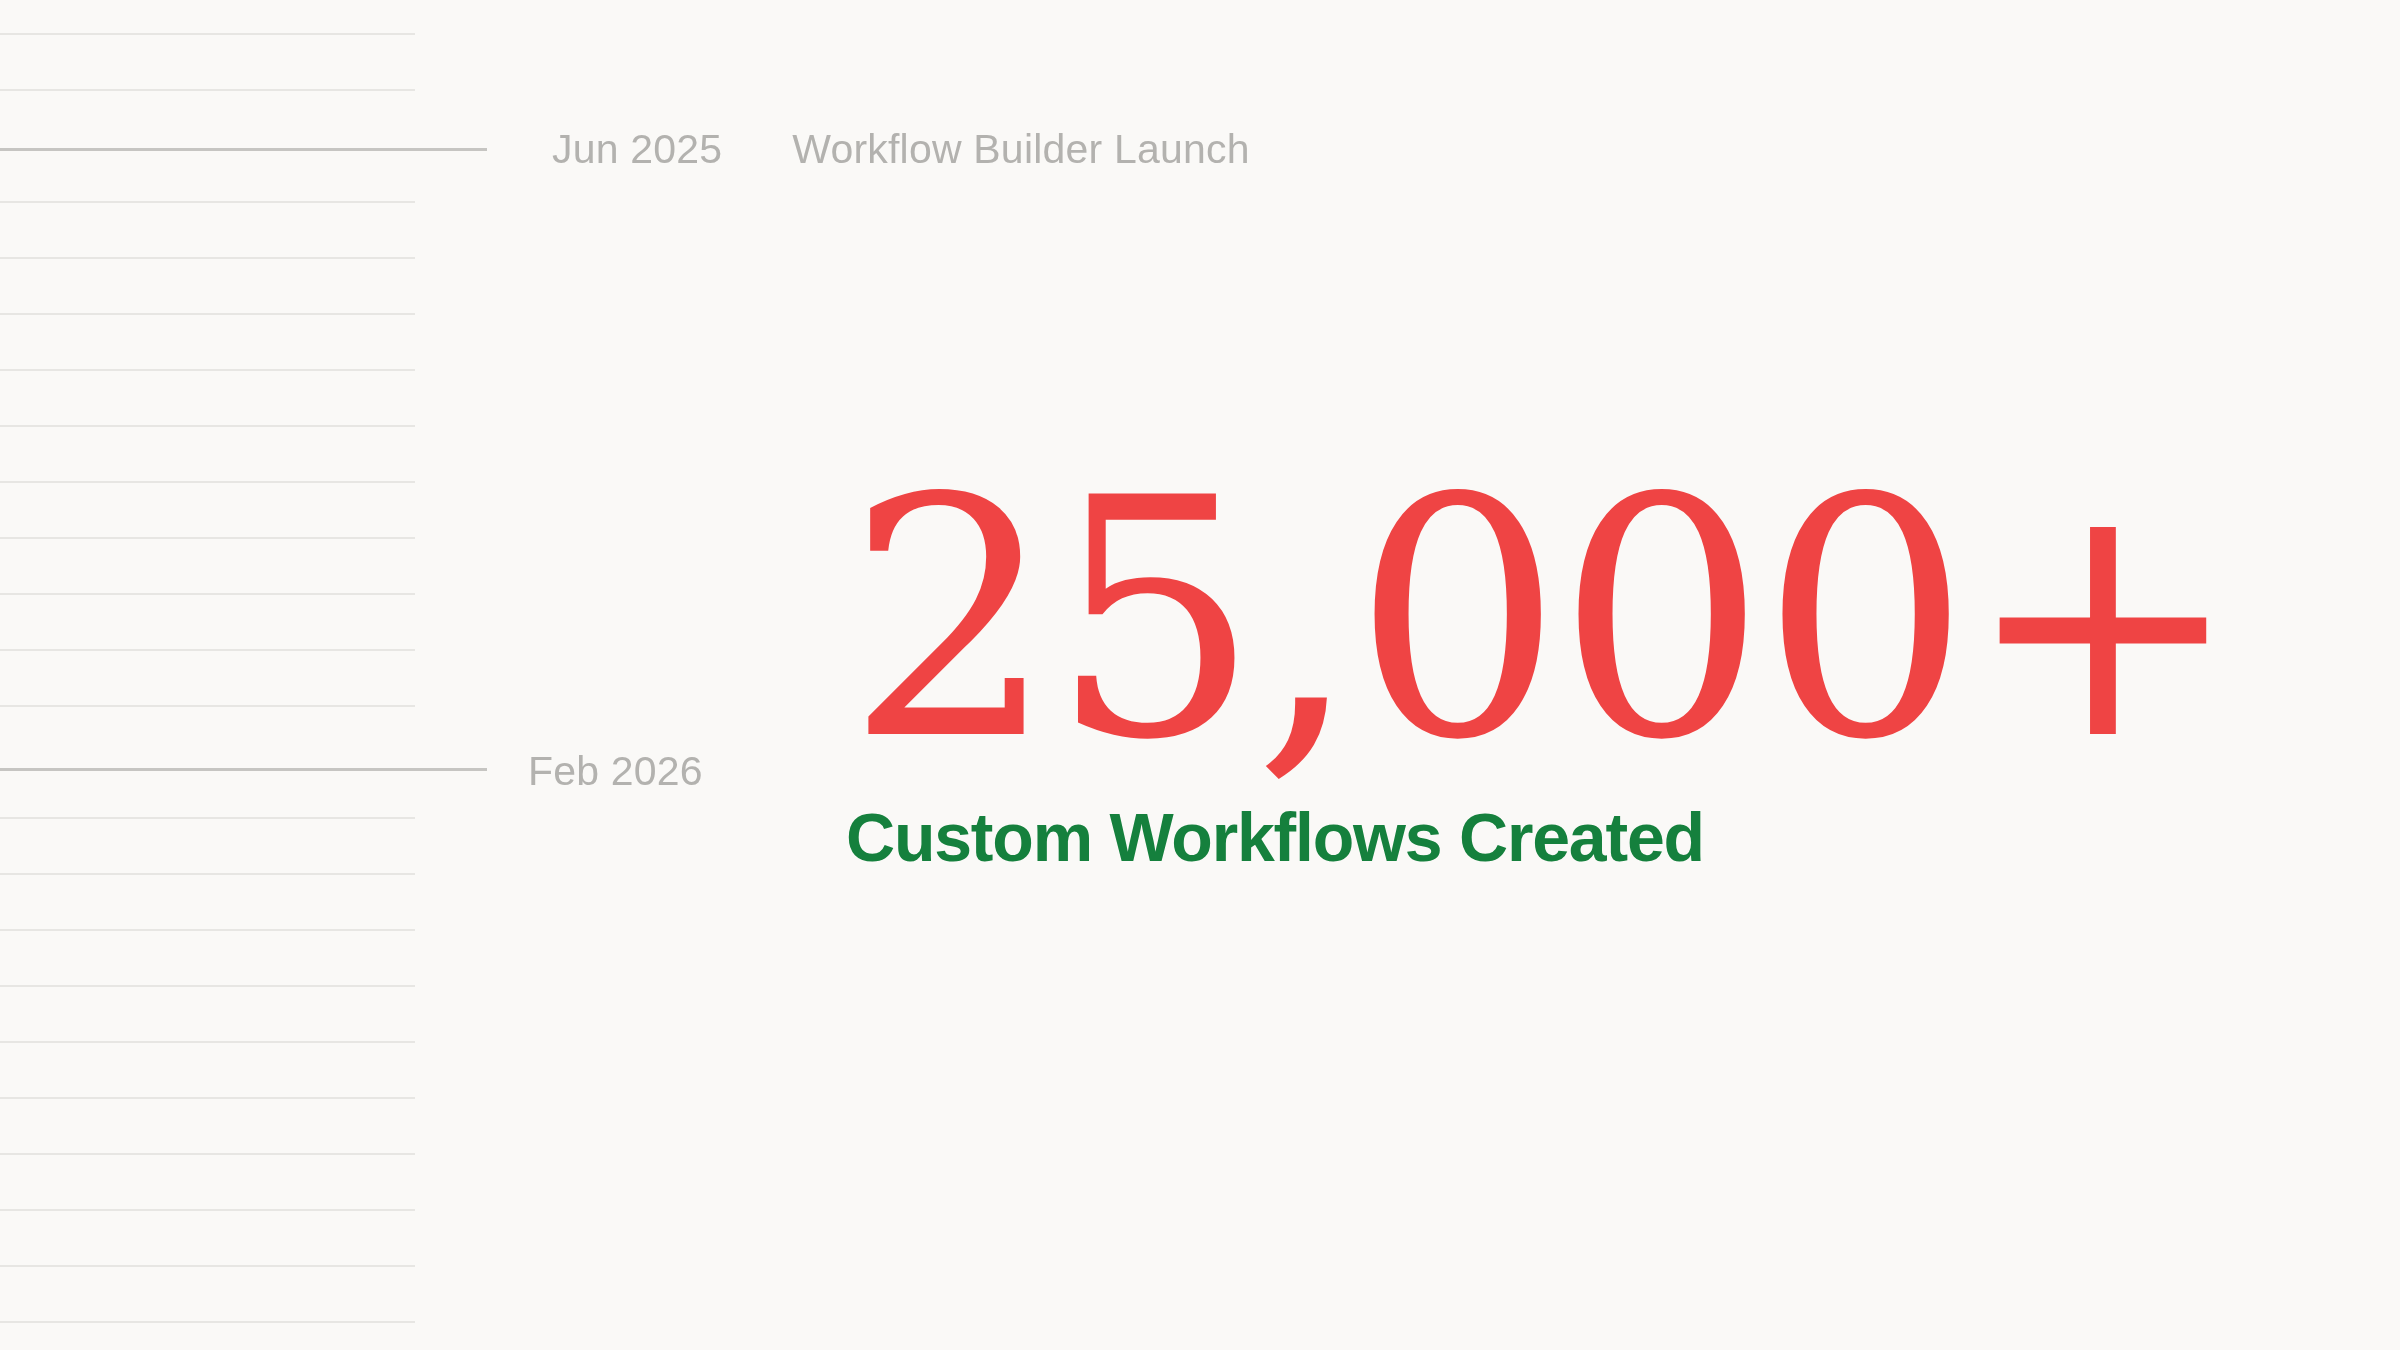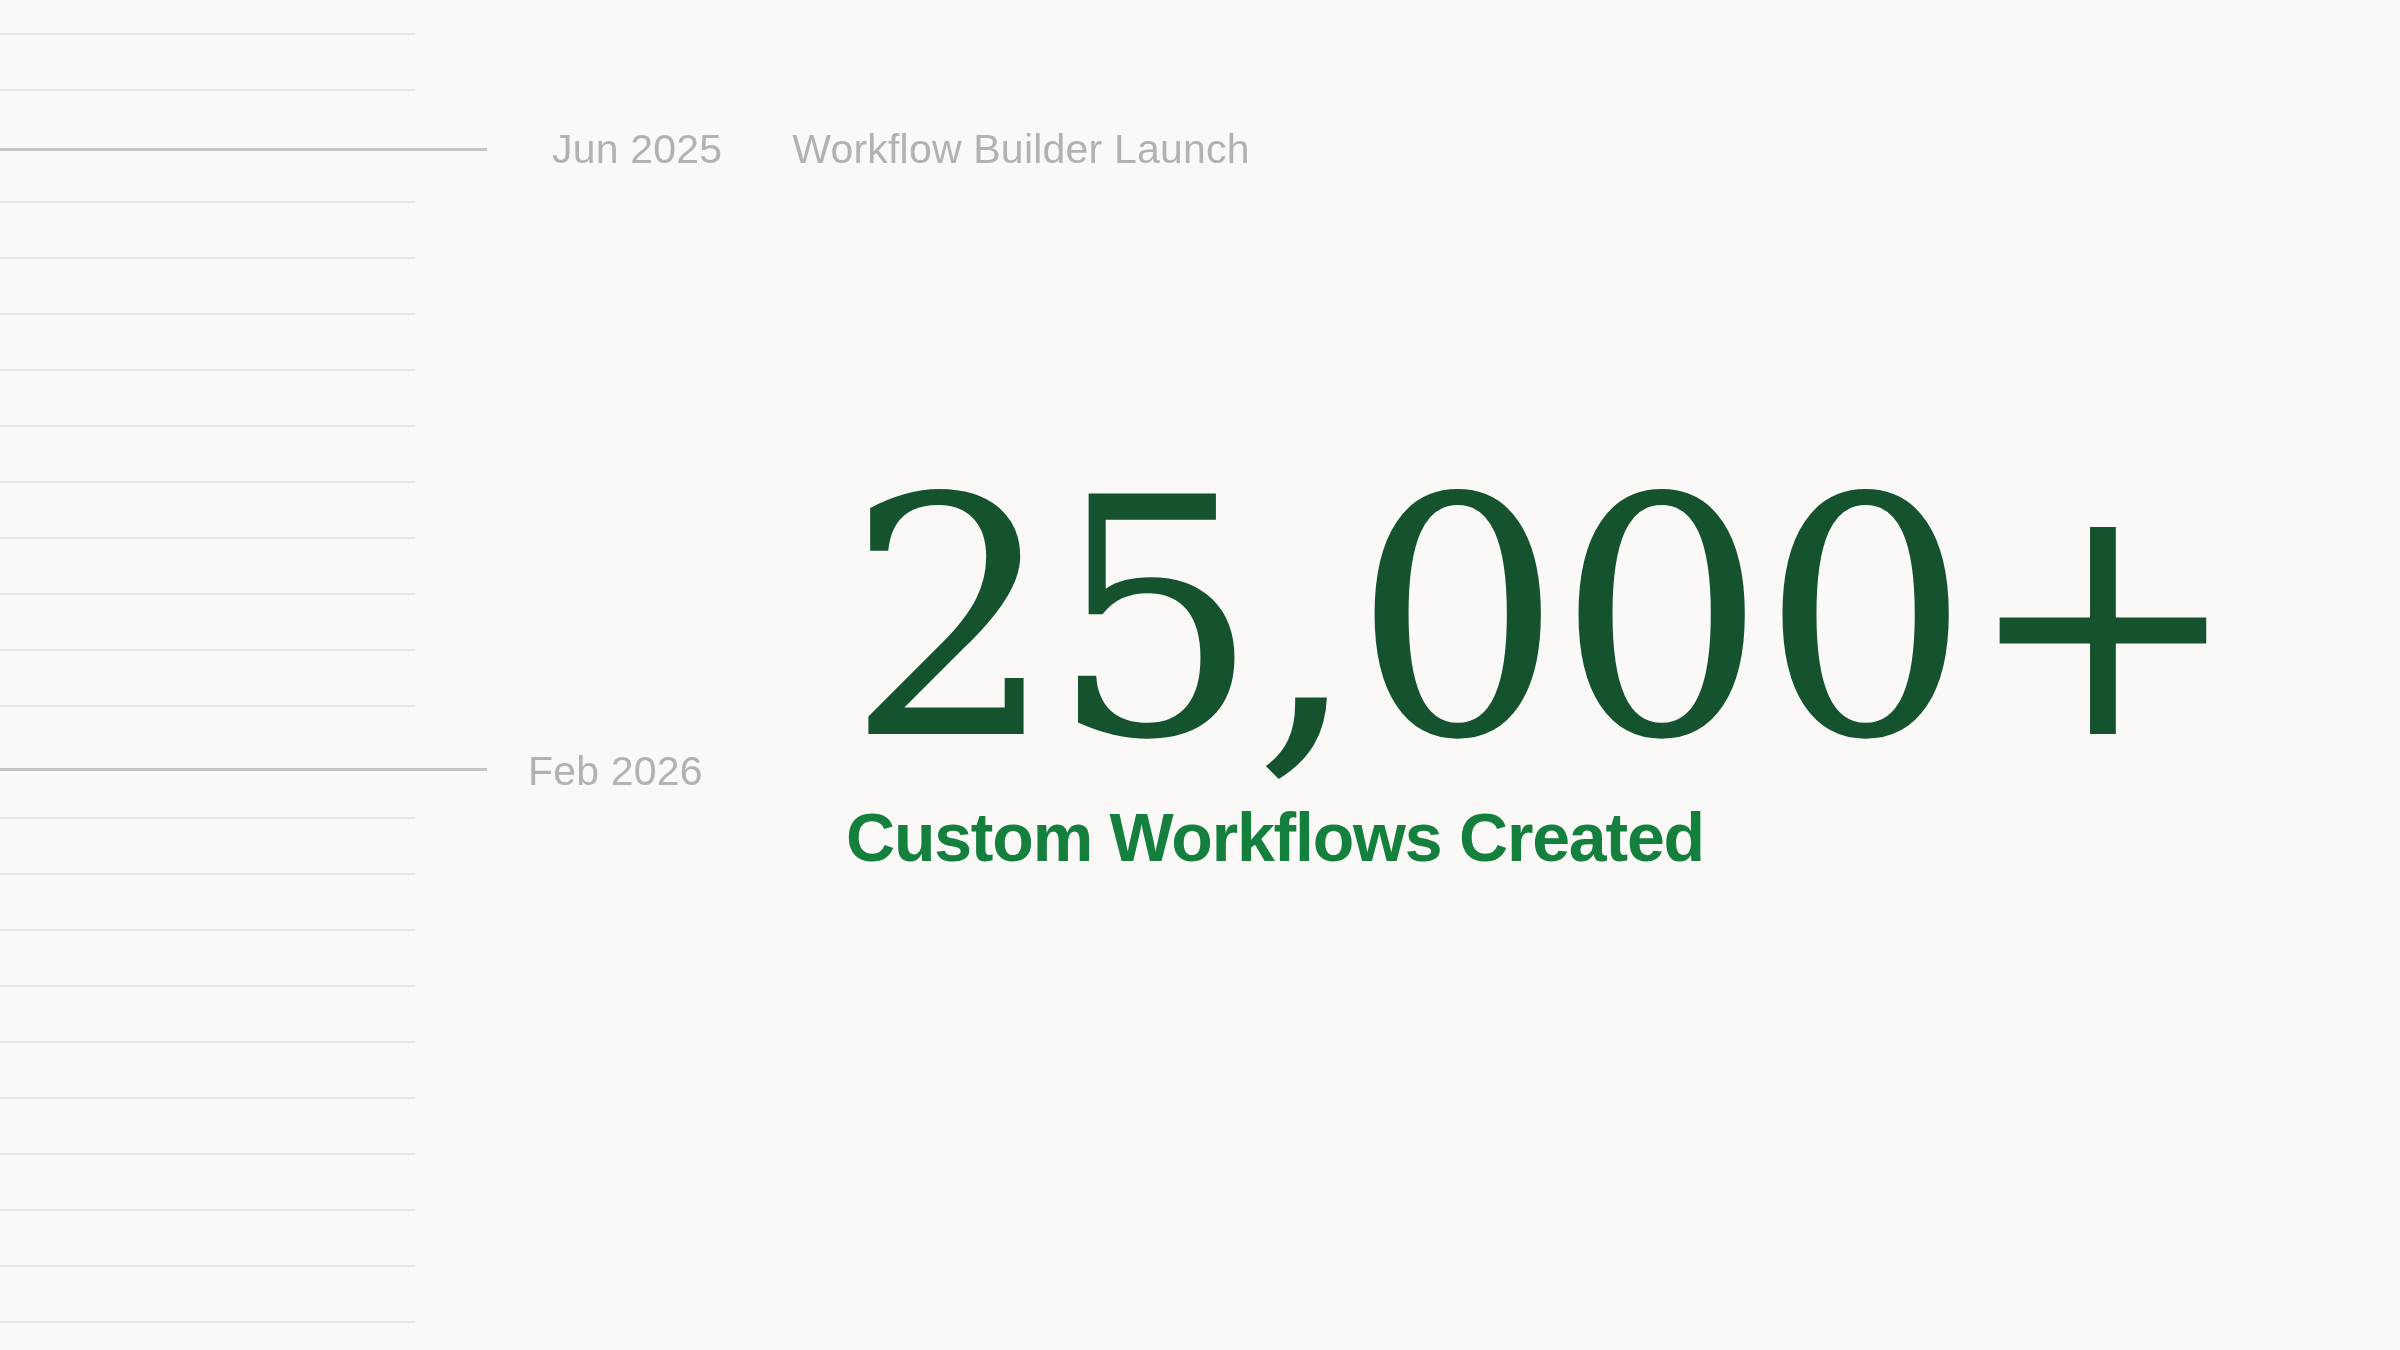--- a/index.html
+++ b/index.html
@@ -75,21 +75,21 @@
     position: absolute;
     left: 846px;
     top: 455px;
     width: 1500px;
   }
   .hero-number {
     font-family: "DejaVu Serif", "Liberation Serif", serif;
     font-size: 330px;
     font-weight: 400;
     line-height: 1;
-    color: #14532d;
+    color: #ef4444;
     letter-spacing: -6px;
     white-space: nowrap;
   }
   .hero-caption {
     margin-top: 18px;
     font-family: "Liberation Sans", sans-serif;
     font-size: 68px;
     font-weight: 700;
     line-height: 1;
     color: #15803d;

